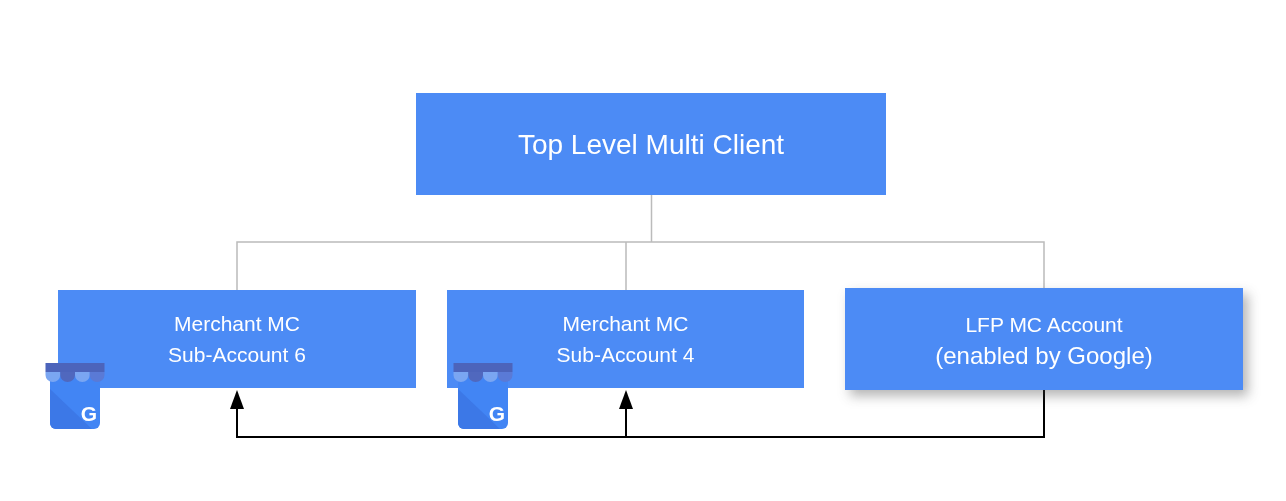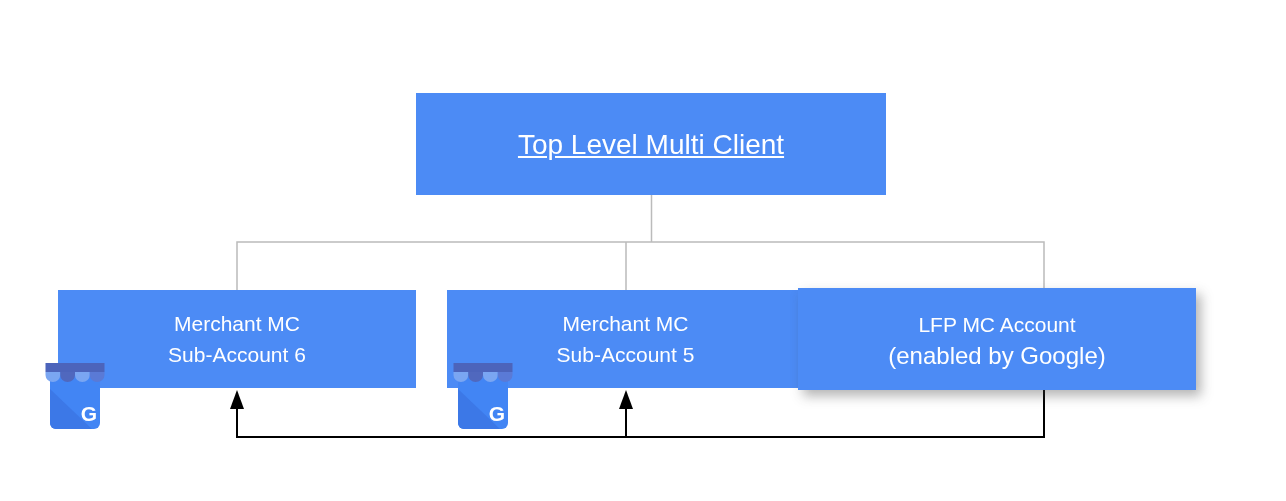--- a/index.html
+++ b/index.html
@@ -19,26 +19,26 @@
   .node {
     position: absolute;
     background: #4C8BF5;
     color: #FFFFFF;
     display: flex;
     flex-direction: column;
     align-items: center;
     justify-content: center;
     text-align: center;
   }
-  .node-mca  { left: 416px; top: 93px;  width: 470px; height: 102px; text-decoration: underline; }
+  .node-mca  { left: 416px; top: 93px;  width: 470px; height: 102px; }
   .node-mca .ln  { font-size: 28px; line-height: 41px; }
   .node-sub1 { left: 58px;  top: 290px; width: 358px; height: 98px; }
   .node-sub2 { left: 447px; top: 290px; width: 357px; height: 98px; }
   .node-sub1 .ln, .node-sub2 .ln { font-size: 21px; line-height: 31px; }
-  .node-lfp  { left: 798px; top: 288px; width: 398px; height: 102px;
+  .node-lfp  { left: 845px; top: 288px; width: 398px; height: 102px;
                box-shadow: 5px 6px 11px rgba(60,60,60,0.38); }
   .node-lfp .ln1 { font-size: 21px; line-height: 32px; }
   .node-lfp .ln2 { font-size: 24px; line-height: 29px; }
   .gmb-icon {
     position: absolute;
     width: 74px; height: 70px;
   }
   .gmb-icon-1 { left: 38px;  top: 363px; }
   .gmb-icon-2 { left: 446px; top: 363px; }
 </style>
@@ -60,21 +60,21 @@
     <div class="ln">Top Level Multi Client</div>
   </div>
 
   <div class="node node-sub1">
     <div class="ln">Merchant MC</div>
     <div class="ln">Sub-Account 6</div>
   </div>
 
   <div class="node node-sub2">
     <div class="ln">Merchant MC</div>
-    <div class="ln">Sub-Account 5</div>
+    <div class="ln">Sub-Account 4</div>
   </div>
 
   <div class="node node-lfp">
     <div class="ln ln1">LFP MC Account</div>
     <div class="ln ln2">(enabled by Google)</div>
   </div>
 
   <svg class="gmb-icon gmb-icon-1" viewBox="0 0 74 70" xmlns="http://www.w3.org/2000/svg">
     <defs>
       <clipPath id="gmbBodyClipA">

